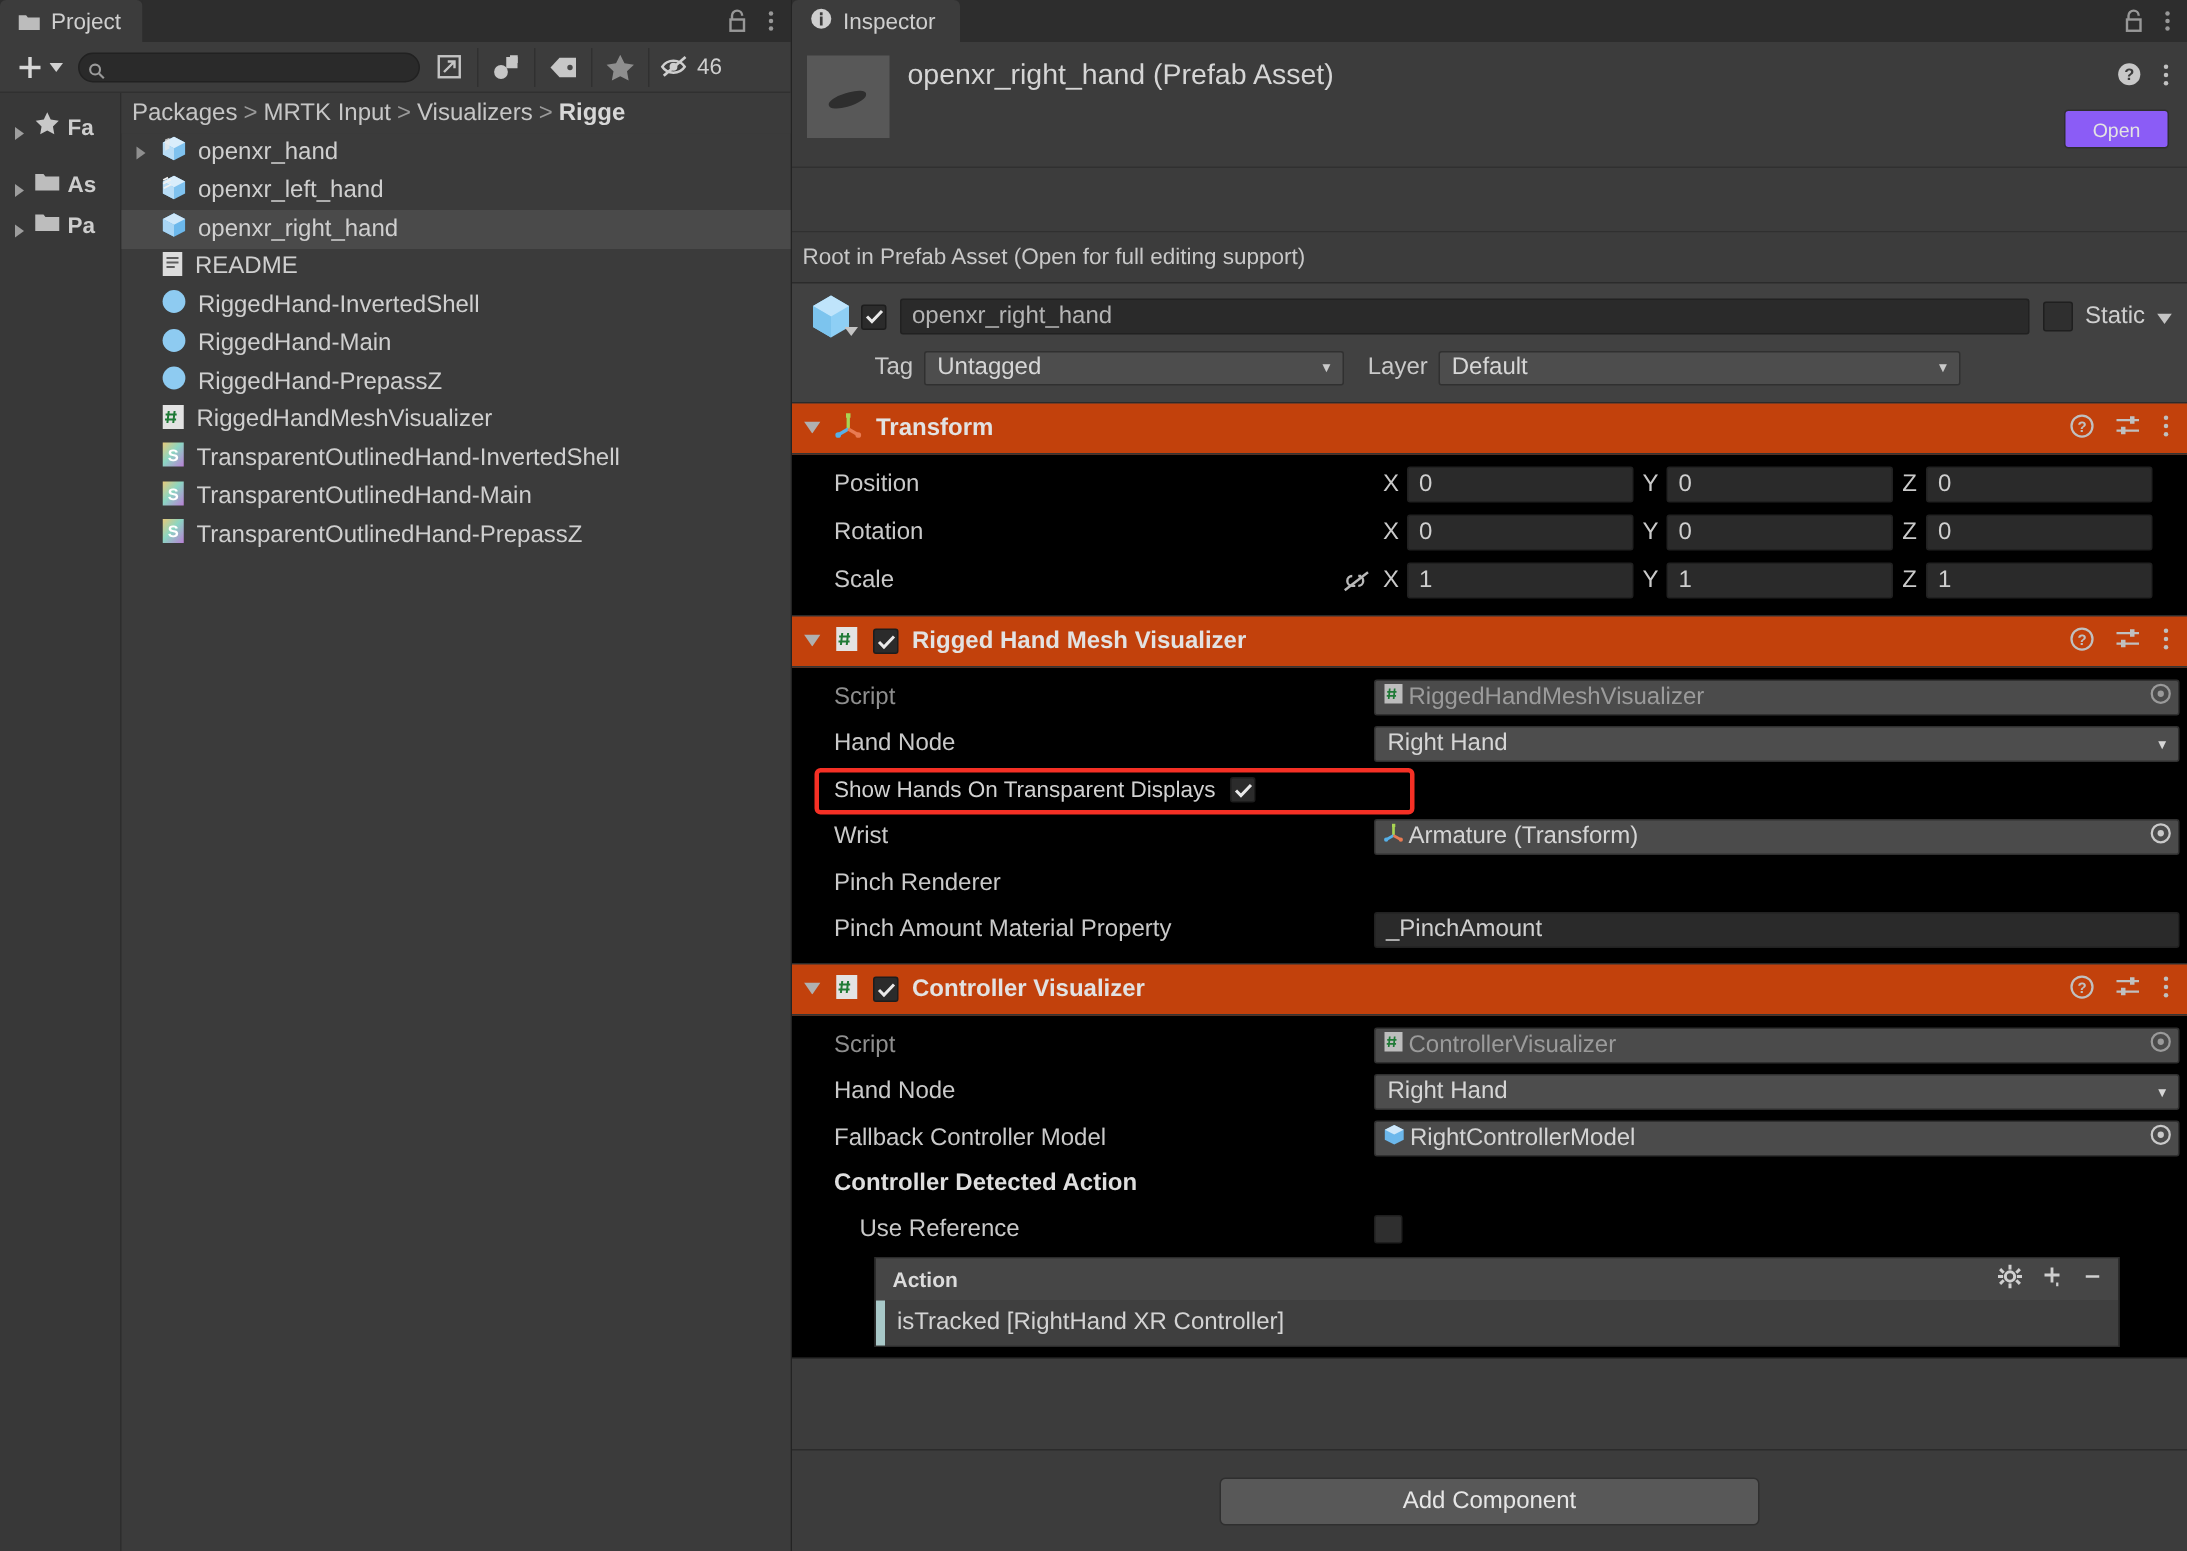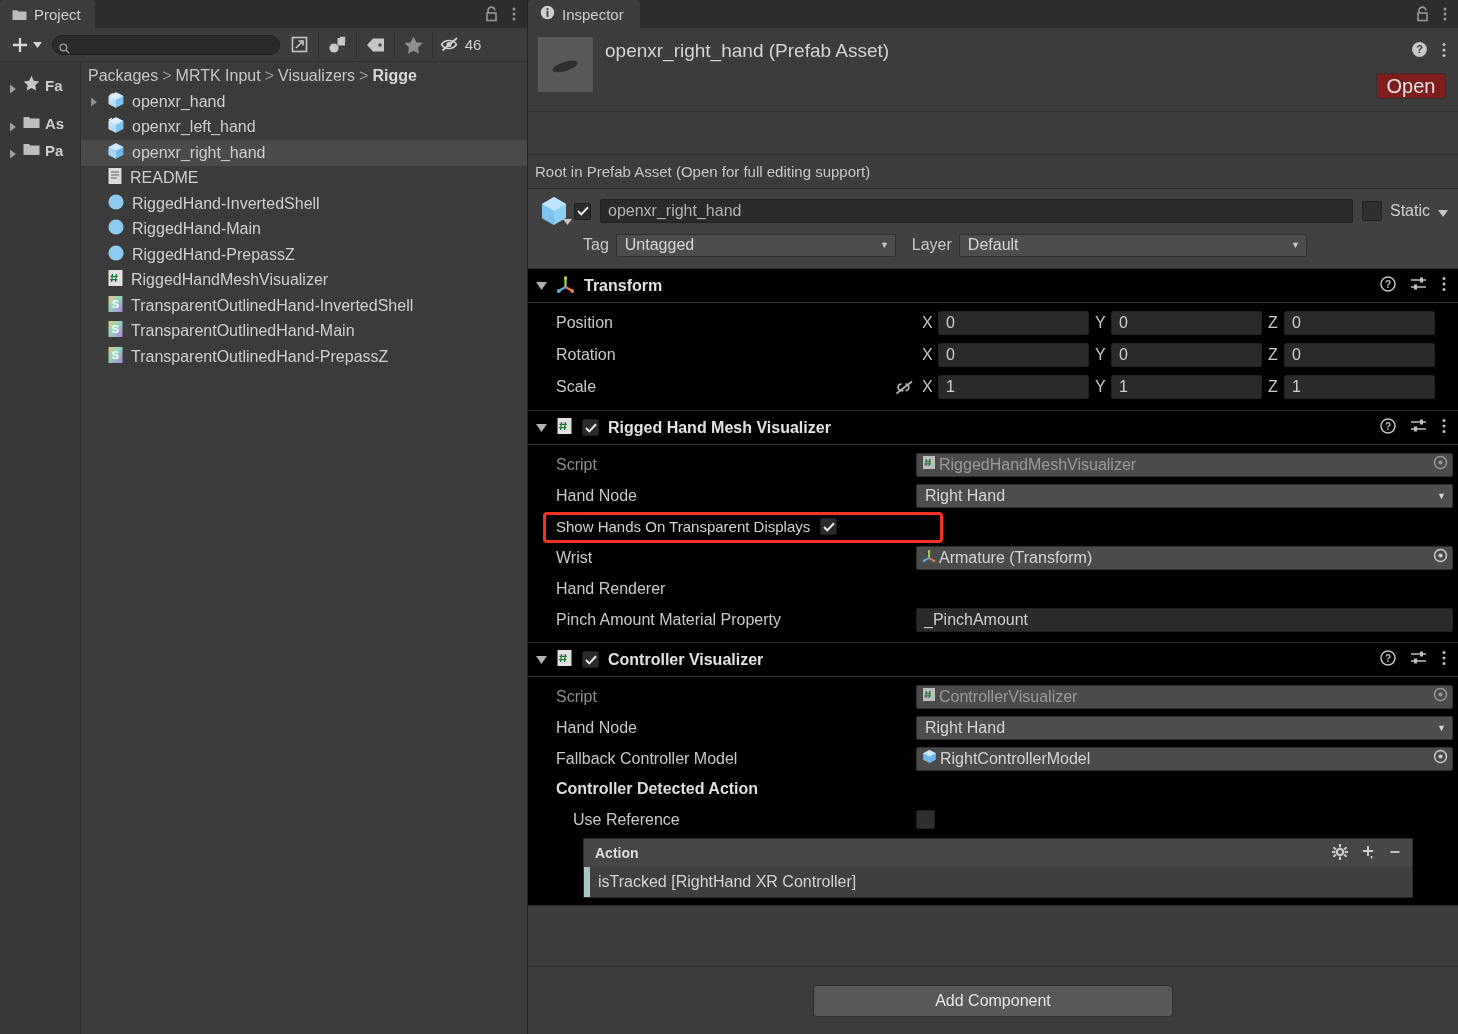--- a/index.html
+++ b/index.html
@@ -64,23 +64,23 @@
               padding:0 16px 0 12px; height:28px; border-top-left-radius:4px;
               border-top-right-radius:4px; font-size:15px; color:#cfcfcf; }
 
   .insp-head { height:84px; background:#3c3c3c; position:relative;
                border-bottom:1px solid #303030; }
   .thumb { position:absolute; left:10px; top:9px; width:55px; height:55px; background:#585858; }
   .thumb .blob { position:absolute; left:14px; top:25px; width:26px; height:9px;
                  background:#2e2e2e; border-radius:50% 40% 55% 45%; transform:rotate(-16deg); }
   .asset-title { position:absolute; left:77px; top:12px; font-size:19px; color:#d5d5d5; }
   .head-icons { position:absolute; right:12px; top:13px; display:flex; gap:14px; align-items:center; }
-  .open-btn { position:absolute; right:12px; top:45px; width:70px; height:26px; background:#7f1d1d;
+  .open-btn { position:absolute; right:12px; top:45px; width:70px; height:26px; background:#8b5cf6;
               border:1px solid #2f2f2f; border-radius:3px; display:flex; align-items:center;
-              justify-content:center; font-size:20px; color:#e3e3e3; }
+              justify-content:center; font-size:13px; color:#e3e3e3; }
 
   .insp-blank { height:43px; background:#3c3c3c; border-bottom:1px solid #303030; }
   .prefab-note { height:34px; background:#3c3c3c; display:flex; align-items:center;
                  padding-left:7px; font-size:15px; color:#c8c8c8;
                  border-bottom:1px solid #2b2b2b; }
 
   .go-header { background:#414141; padding:8px 0 10px 0; border-bottom:1px solid #2b2b2b;
                position:relative; }
   .go-row1 { display:flex; align-items:center; height:28px; padding-left:6px; gap:0; }
   .cube-ico { width:40px; display:flex; align-items:center; justify-content:center; position:relative; }
@@ -94,21 +94,21 @@
   .static-grp .cbs { width:20px; height:20px; background:#2f2f2f; border:1px solid #1f1f1f; border-radius:2px; }
   .go-row2 { display:flex; align-items:center; height:26px; margin-top:7px; padding-left:55px; gap:0; }
   .lbl-inline { font-size:16px; color:#c9c9c9; margin-right:7px; }
   .dd { height:23px; background:#4d4d4d; border:1px solid #303030; border-radius:2px;
         display:flex; align-items:center; padding:0 6px 0 8px; font-size:16px; color:#d6d6d6;
         justify-content:space-between; }
   .dd .caret { font-size:9px; color:#c9c9c9; }
 
   
   .comp { border-bottom:1px solid #2b2b2b; }
-  .comp-header { height:34px; background:#000000; display:flex; align-items:center;
+  .comp-header { height:34px; background:#c2410c; display:flex; align-items:center;
                  padding-left:8px; gap:9px; border-bottom:1px solid #343434; position:relative; }
   .comp-header .fold { font-size:11px; color:#b3b3b3; }
   .comp-title { font-size:16px; font-weight:bold; color:#e2e2e2; }
   .comp-header .hicons { position:absolute; right:12px; display:flex; gap:14px; align-items:center; }
   .comp-body { background:#000000; padding:4px 0 7px 0; }
 
   .prow { height:31px; display:flex; align-items:center; padding-left:28px; }
   .prow .plabel { width:360px; font-size:16px; color:#c9c9c9; }
   .prow .plabel.dim { color:#8e8e8e; }
   .pfield { flex:1; margin-right:5px; height:24px; background:#2a2a2a; border:1px solid #212121;
@@ -731,21 +731,21 @@
               <span>
                 <svg width="15" height="15" viewBox="0 0 15 15">
                     <circle cx="7.5" cy="7.5" r="6" fill="none" stroke="#c9c9c9" stroke-width="1.5"></circle>
                     <circle cx="7.5" cy="7.5" r="2.1" fill="#c9c9c9"></circle>
                   </svg>
               </span>
             </span>
           </div>
 
           <div class="prow">
-            <span class="plabel">Hand Renderer</span>
+            <span class="plabel">Pinch Renderer</span>
           </div>
 
           <div class="prow">
             <span class="plabel">Pinch Amount Material Property</span>
             <span class="pfield">_PinchAmount</span>
           </div>
         </div>
       </div>
 
       <div class="comp">

